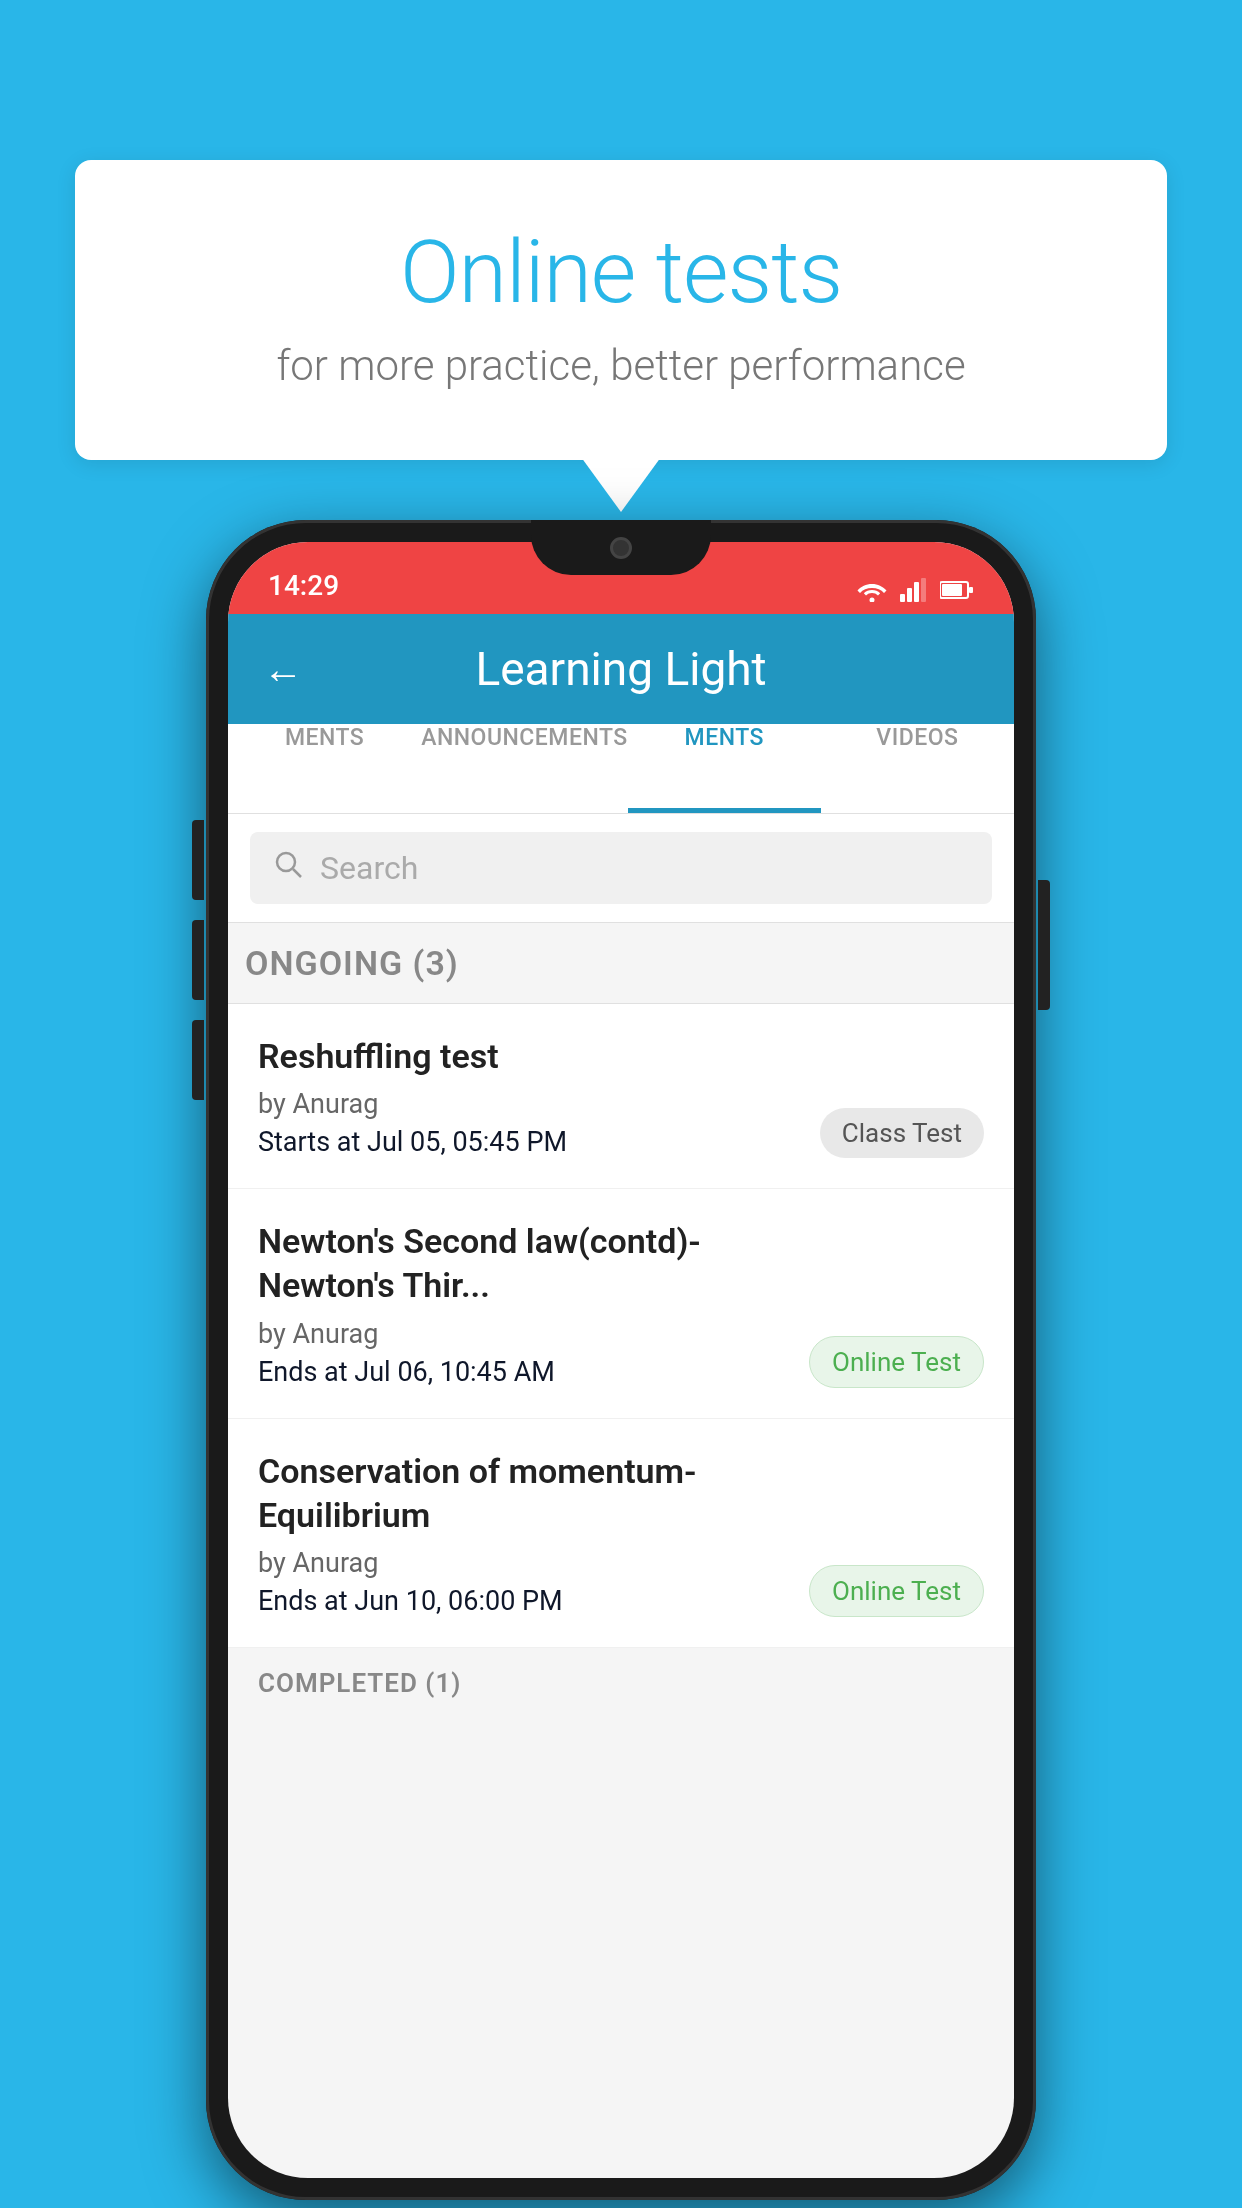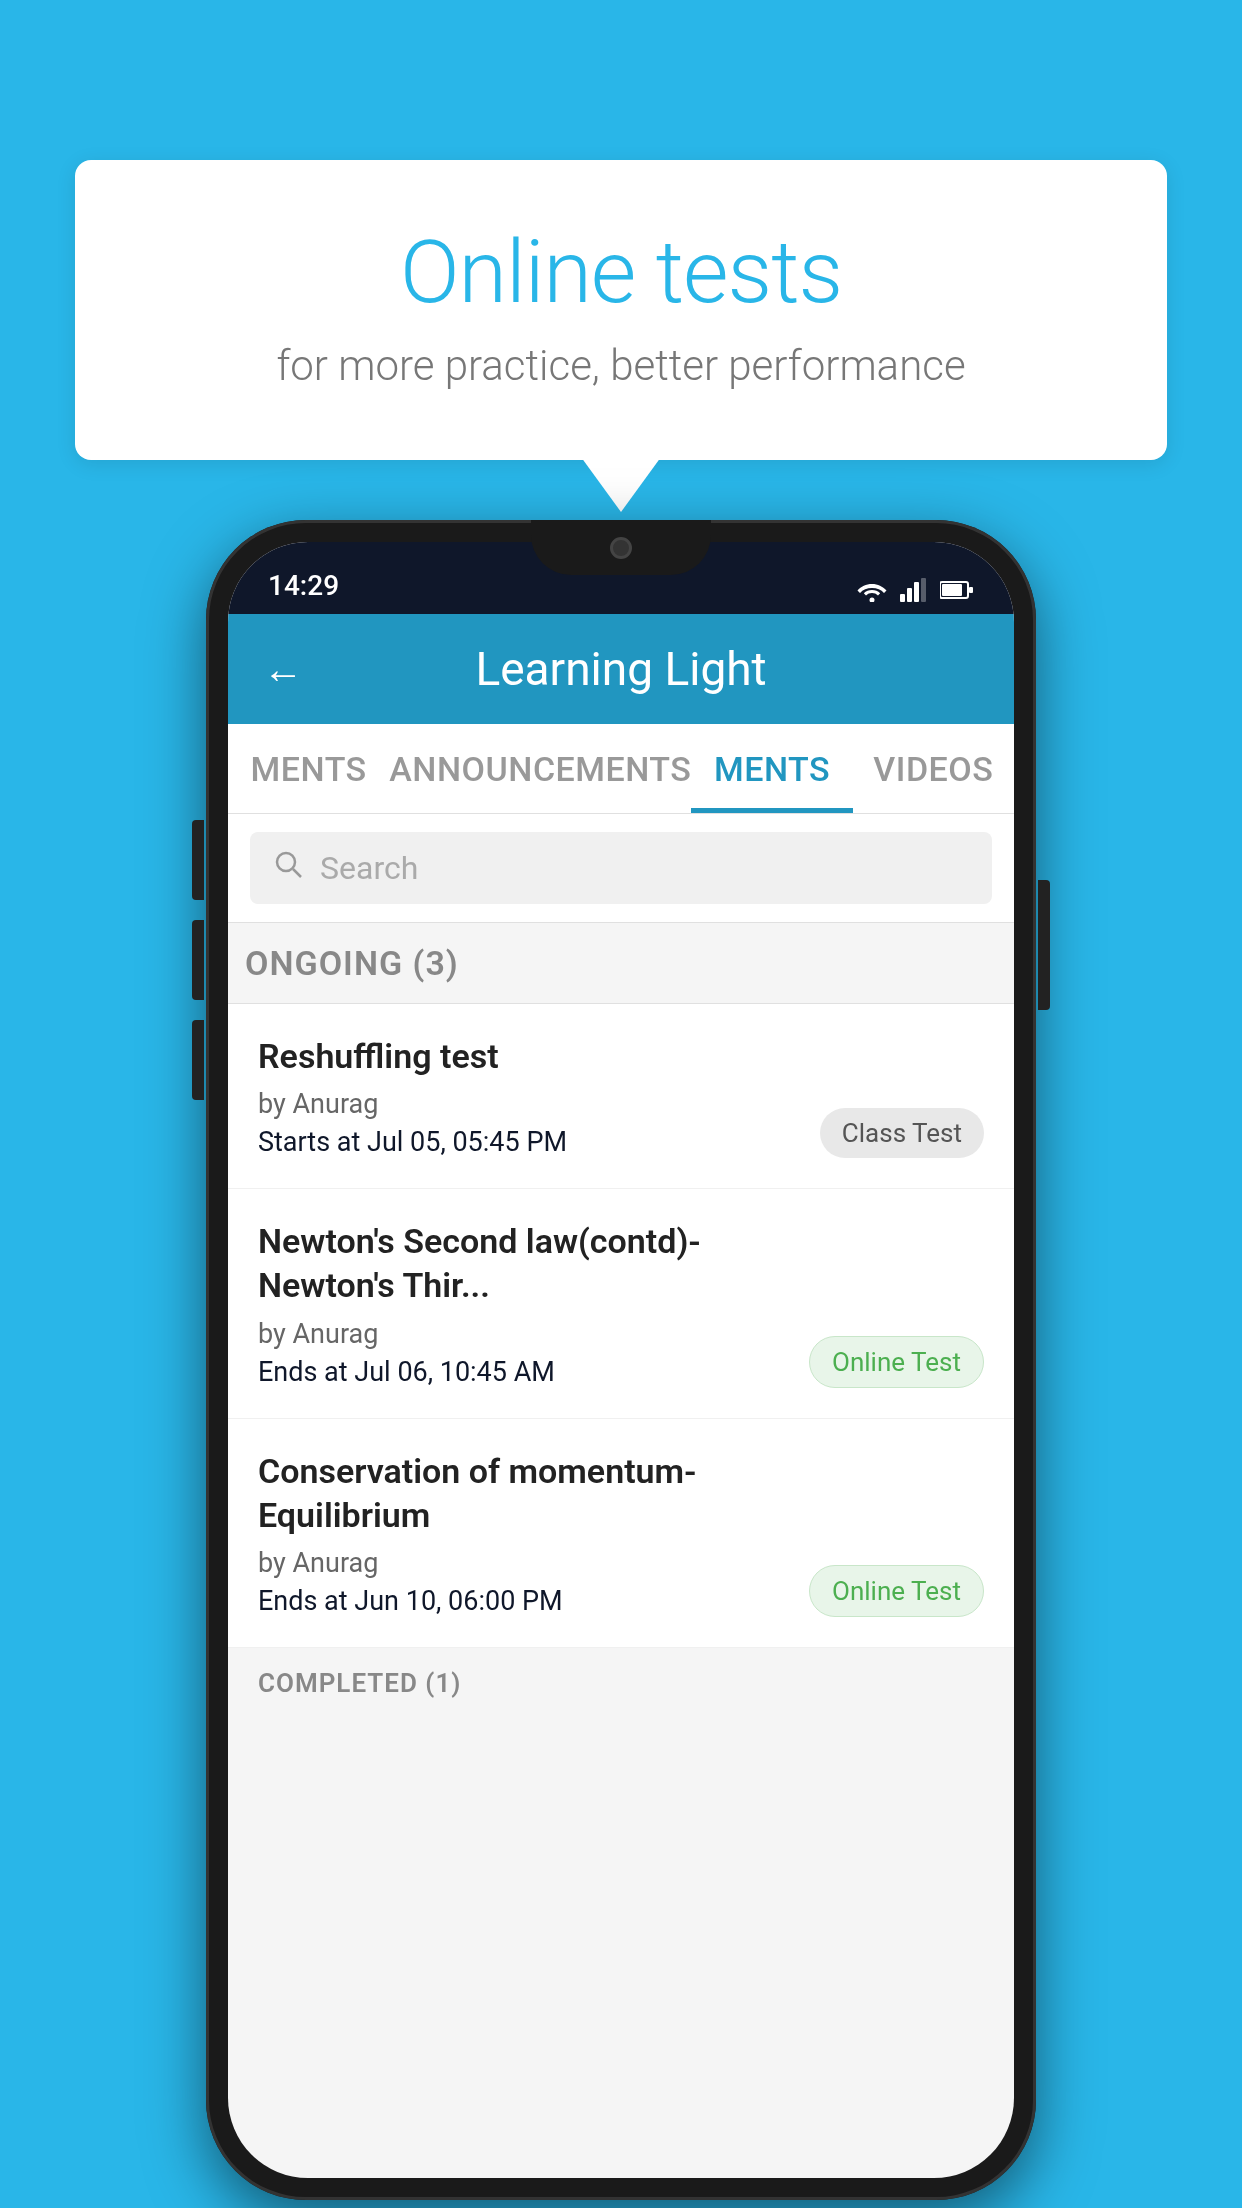--- a/index.html
+++ b/index.html
@@ -126,21 +126,21 @@
     .notch-camera {
       width: 22px;
       height: 22px;
       background: #333;
       border-radius: 50%;
       border: 3px solid #444;
     }
 
     
     .status-bar {
-      background: #0f172a;
+      background: #ef4444;
       height: 72px;
       display: flex;
       align-items: flex-end;
       padding: 0 40px 12px 40px;
       justify-content: space-between;
       position: relative;
       z-index: 9;
     }
 
     .status-time {
@@ -191,23 +191,23 @@
       display: flex;
       align-items: flex-end;
       border-bottom: 1px solid #e0e0e0;
       overflow: hidden;
     }
 
     .tab-item {
       flex: 1;
       height: 100%;
       display: flex;
-      align-items: center;
+      align-items: flex-start;
       justify-content: center;
-      font-size: 34px;
+      font-size: 23px;
       font-weight: 500;
       color: #999;
       letter-spacing: 0.5px;
       position: relative;
       cursor: pointer;
     }
 
     .tab-item.active {
       color: #2196C0;
     }

